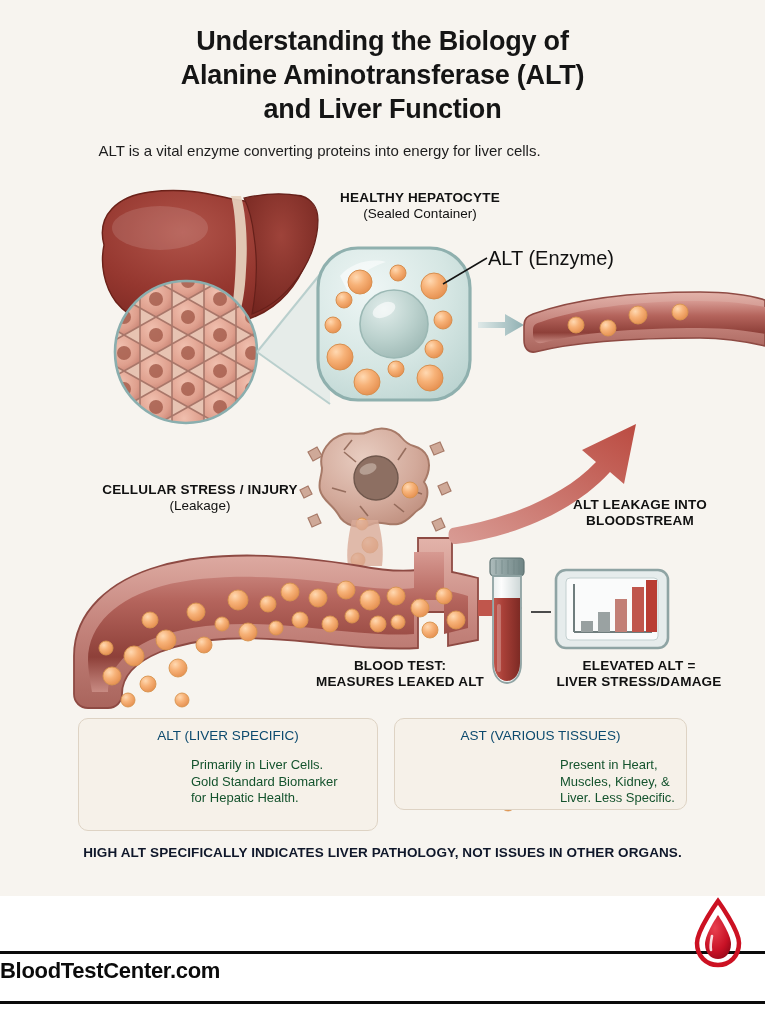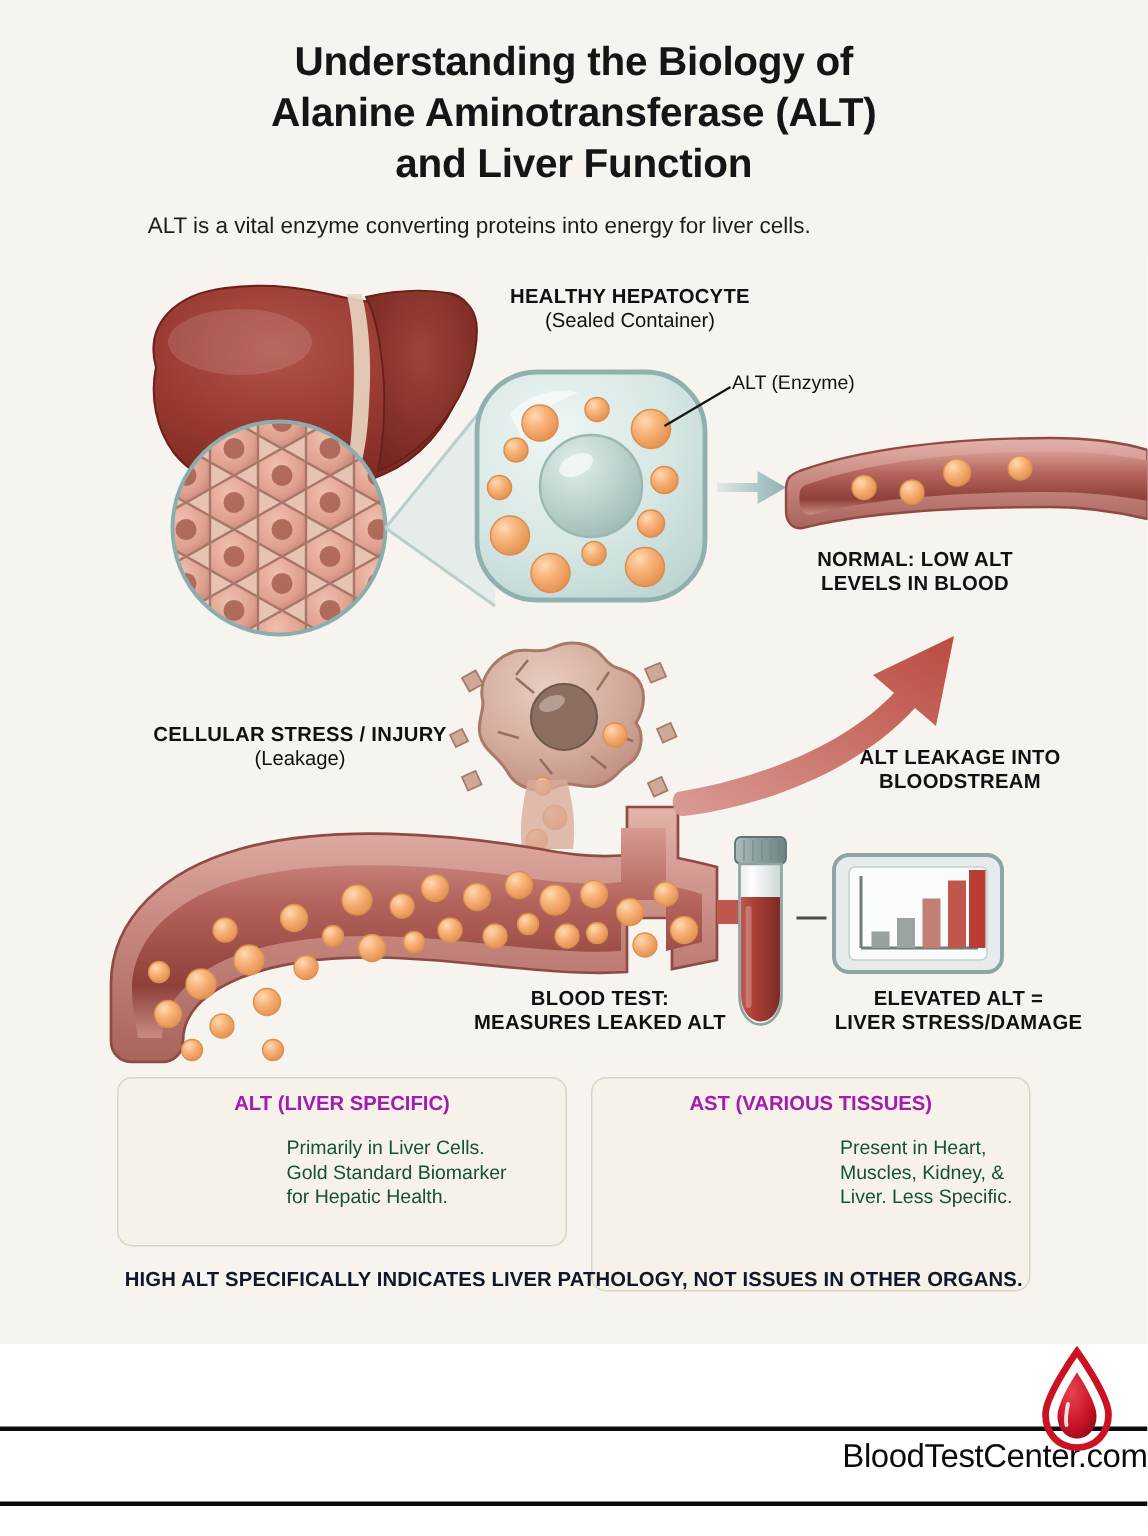--- a/index.html
+++ b/index.html
@@ -34,37 +34,37 @@
   .lab.center { text-align:center; }
   
   .infobox {
     position:absolute;
     background:#f6f1e9;
     border:1px solid #ded3c4;
     border-radius:10px;
   }
   .infobox .bt {
     position:absolute; top:9px; left:0; width:100%;
-    text-align:center; font-weight:bold; font-size:13.5px; color:#a21caf;
+    text-align:center; font-weight:normal; font-size:13.5px; color:#0c4a6e;
   }
   .infobox .bd {
     position:absolute; font-size:13px; color:#14532d; line-height:16.5px;
   }
   .summary {
     position:absolute; left:0; top:845px; width:765px; text-align:center;
     font-weight:bold; font-size:13.5px; color:#0f172a; letter-spacing:.1px;
   }
   
   .footer { position:absolute; left:0; top:896px; width:765px; height:128px; background:#fff; }
   .rule { position:absolute; left:0; width:765px; height:3px; background:#0b0b0b; }
   .rule.top { top:55px; }
   .rule.bottom { top:105px; }
   .brand {
-    position:absolute; left:0; top:62px; width:765px; text-align:right;
-    font-size:22px; font-weight:normal; color:#0b0b0b; letter-spacing:-0.3px;
+    position:absolute; left:0; top:62px; width:765px; text-align:left;
+    font-size:22px; font-weight:bold; color:#0b0b0b; letter-spacing:-0.3px;
   }
   .droplogo { position:absolute; right:18px; top:2px; width:58px; height:70px; }
   svg { display:block; overflow:visible; }
   .artlayer { position:absolute; left:0; top:0; width:765px; height:896px; pointer-events:none; }
 </style>
 </head>
 <body>
 
 <div class="poster">
 
@@ -449,27 +449,23 @@
       <circle cx="508" cy="804" r="7" fill="url(#gEnz)" stroke="#d7944f" stroke-width=".8"></circle>
     </g>
   </svg>
 
   <div class="lab center" style="left:310px; top:190px; width:220px;">
     <span class="cap">HEALTHY HEPATOCYTE</span>
     <span class="sub">(Sealed Container)</span>
   </div>
 
   <div class="lab" style="left:488px; top:247px;">
-    <span class="sub" style="font-size:13px;">ALT (Enzyme)</span>
-  </div>
-
-  <div class="lab center" style="left:505px; top:365px; width:210px;">
-    <span class="cap">NORMAL: LOW ALT</span>
-    <span class="cap">LEVELS IN BLOOD</span>
-  </div>
+    <span class="sub" style="font-size:20px;">ALT (Enzyme)</span>
+  </div>
+
 
   <div class="lab center" style="left:80px; top:482px; width:240px;">
     <span class="cap">CELLULAR STRESS / INJURY</span>
     <span class="sub">(Leakage)</span>
   </div>
 
   <div class="lab center" style="left:550px; top:497px; width:180px;">
     <span class="cap">ALT LEAKAGE INTO</span>
     <span class="cap">BLOODSTREAM</span>
   </div>
@@ -486,21 +482,21 @@
 
   <div class="infobox" style="left:78px; top:718px; width:300px; height:113px;">
     <div class="bt">ALT (LIVER SPECIFIC)</div>
     <div class="bd" style="left:112px; top:38px; width:180px;">
       <span>Primarily in Liver Cells.</span><br>
       <span>Gold Standard Biomarker</span><br>
       <span>for Hepatic Health.</span>
     </div>
   </div>
 
-  <div class="infobox" style="left:394px; top:718px; width:293px; height:143px;">
+  <div class="infobox" style="left:394px; top:718px; width:293px; height:92px;">
     <div class="bt">AST (VARIOUS TISSUES)</div>
     <div class="bd" style="left:165px; top:38px; width:170px;">
       <span>Present in Heart,</span><br>
       <span>Muscles, Kidney, &amp;</span><br>
       <span>Liver. Less Specific.</span>
     </div>
   </div>
 
   <div class="summary">HIGH ALT SPECIFICALLY INDICATES LIVER PATHOLOGY, NOT ISSUES IN OTHER ORGANS.</div>
 </div>

